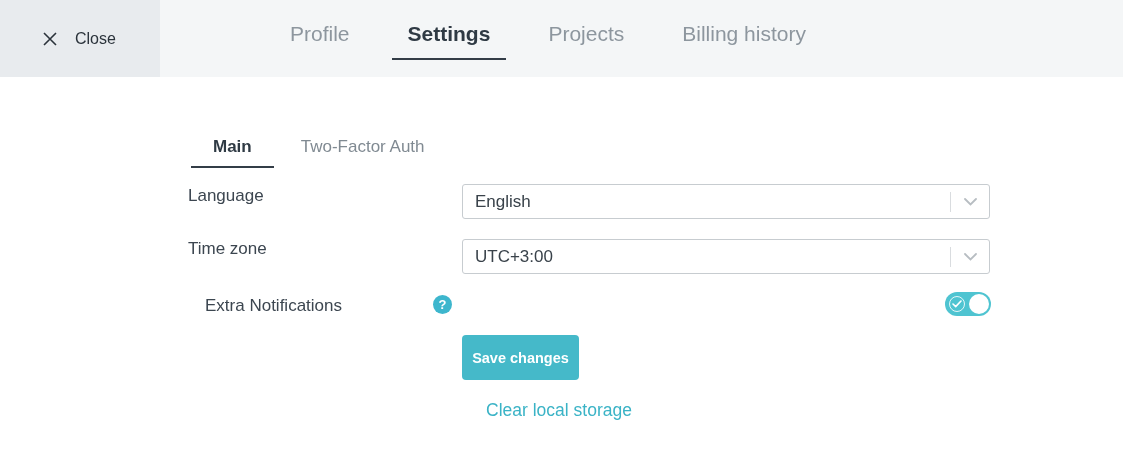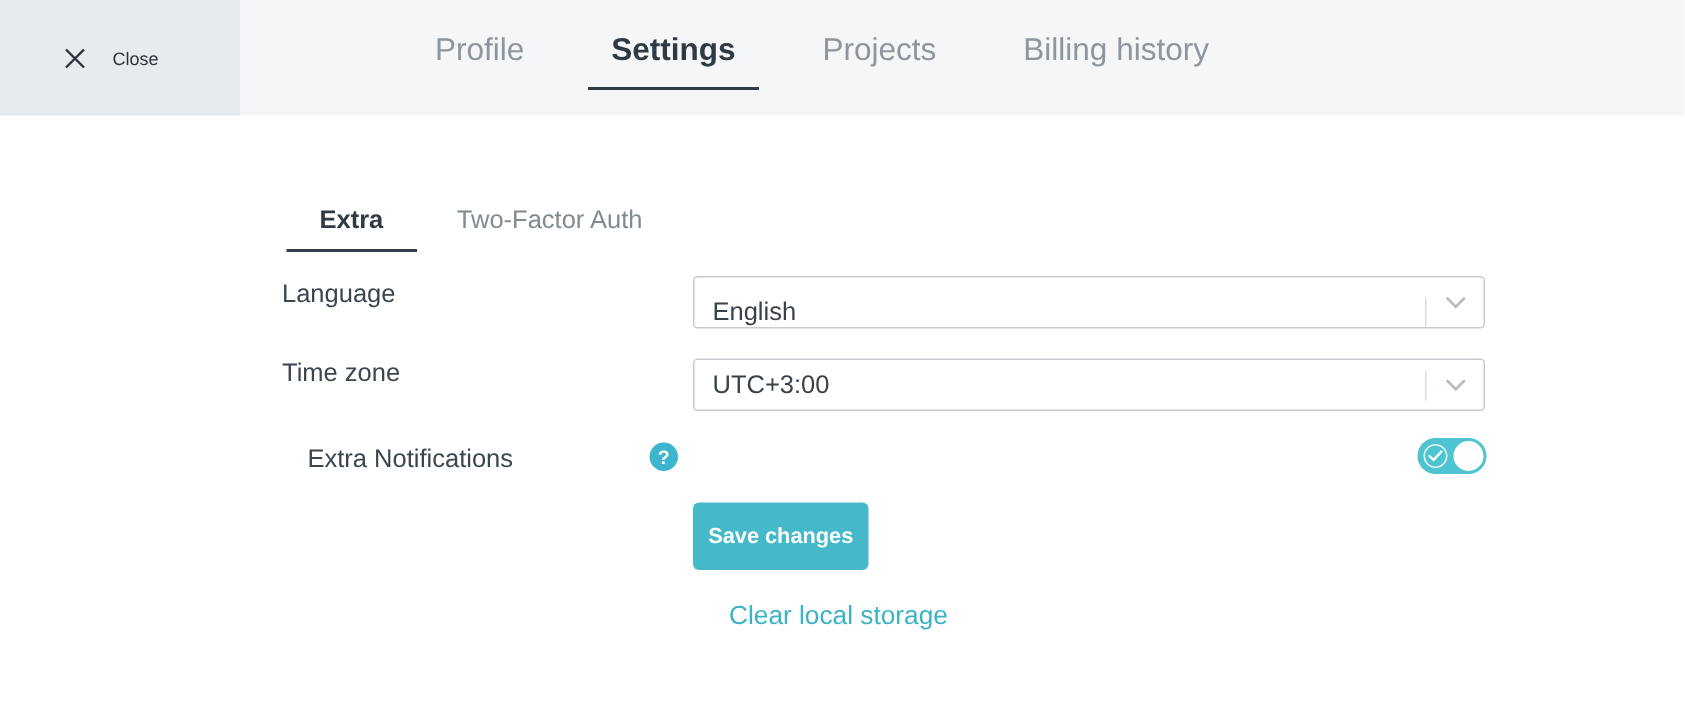--- a/index.html
+++ b/index.html
@@ -11,21 +11,21 @@
     position: absolute; top: 0; left: 0; width: 1123px; height: 77px;
     background: #f4f6f7;
   }
   .close-section {
     position: absolute; top: 0; left: 0; width: 160px; height: 77px;
     background: #e8ebee; display: flex; align-items: center;
     padding-left: 42px; cursor: pointer;
   }
   .close-icon { width: 16px; height: 16px; display: inline-block; }
   .close-label {
-    margin-left: 17px; font-size: 12px; color: #2b333b;
+    margin-left: 17px; font-size: 16px; color: #2b333b;
   }
   .tabs {
     position: absolute; top: 10px; left: 274px; height: 50px;
     display: flex; gap: 26px;
   }
   .tab {
     height: 50px; display: flex; align-items: center;
     padding: 0 16px; font-size: 21px; color: #8d969e; cursor: pointer;
     border-bottom: 2px solid transparent;
   }
@@ -114,26 +114,26 @@
 
   <div class="tabs">
     <div class="tab">Profile</div>
     <div class="tab active">Settings</div>
     <div class="tab">Projects</div>
     <div class="tab">Billing history</div>
   </div>
 </div>
 
 <div class="subtabs">
-  <div class="subtab active">Extra</div>
+  <div class="subtab active">Main</div>
   <div class="subtab">Two-Factor Auth</div>
 </div>
 
 <div class="field-label" style="top:186px;">Language</div>
-<div class="select-box" style="top:184px;align-items:flex-end;">
+<div class="select-box" style="top:184px;">
   <span class="select-value">English</span>
   <span class="select-divider"></span>
   <span class="select-caret">
     <svg width="13" height="8" viewBox="0 0 13 8">
       <path d="M1 1 L6.5 6.5 L12 1" stroke="#b7bdc2" stroke-width="1.8" fill="none" stroke-linecap="round"></path>
     </svg>
   </span>
 </div>
 
 <div class="field-label" style="top:239px;">Time zone</div>

